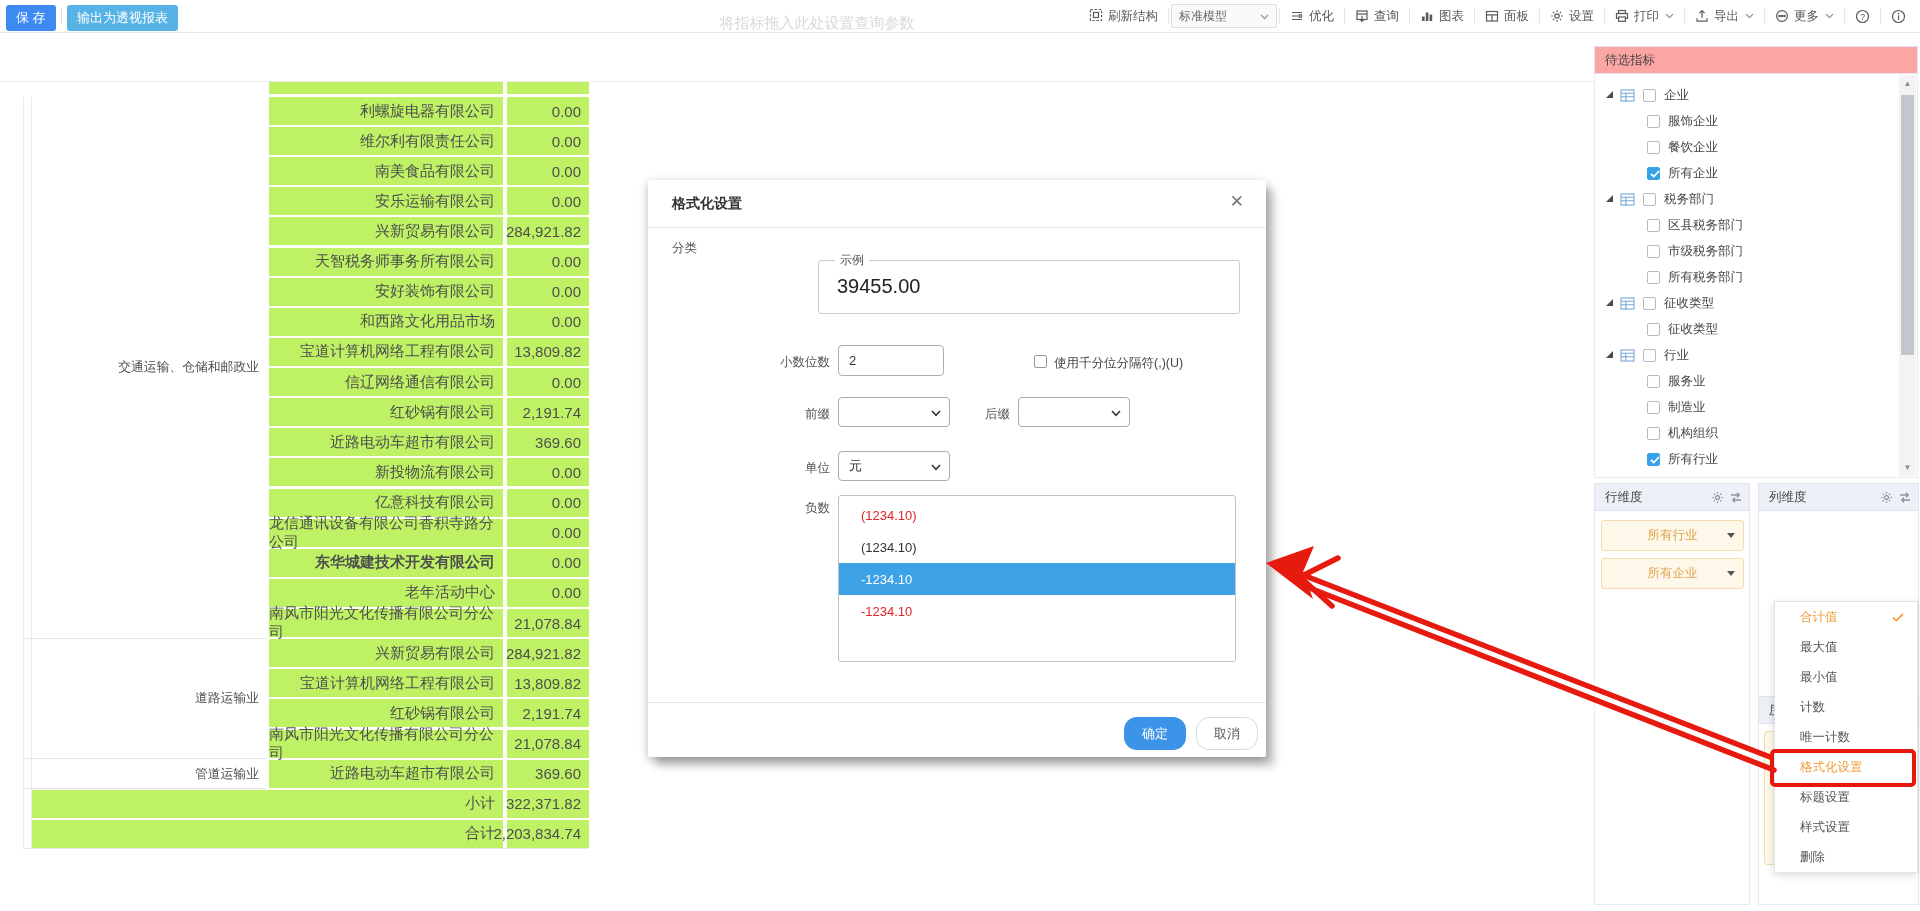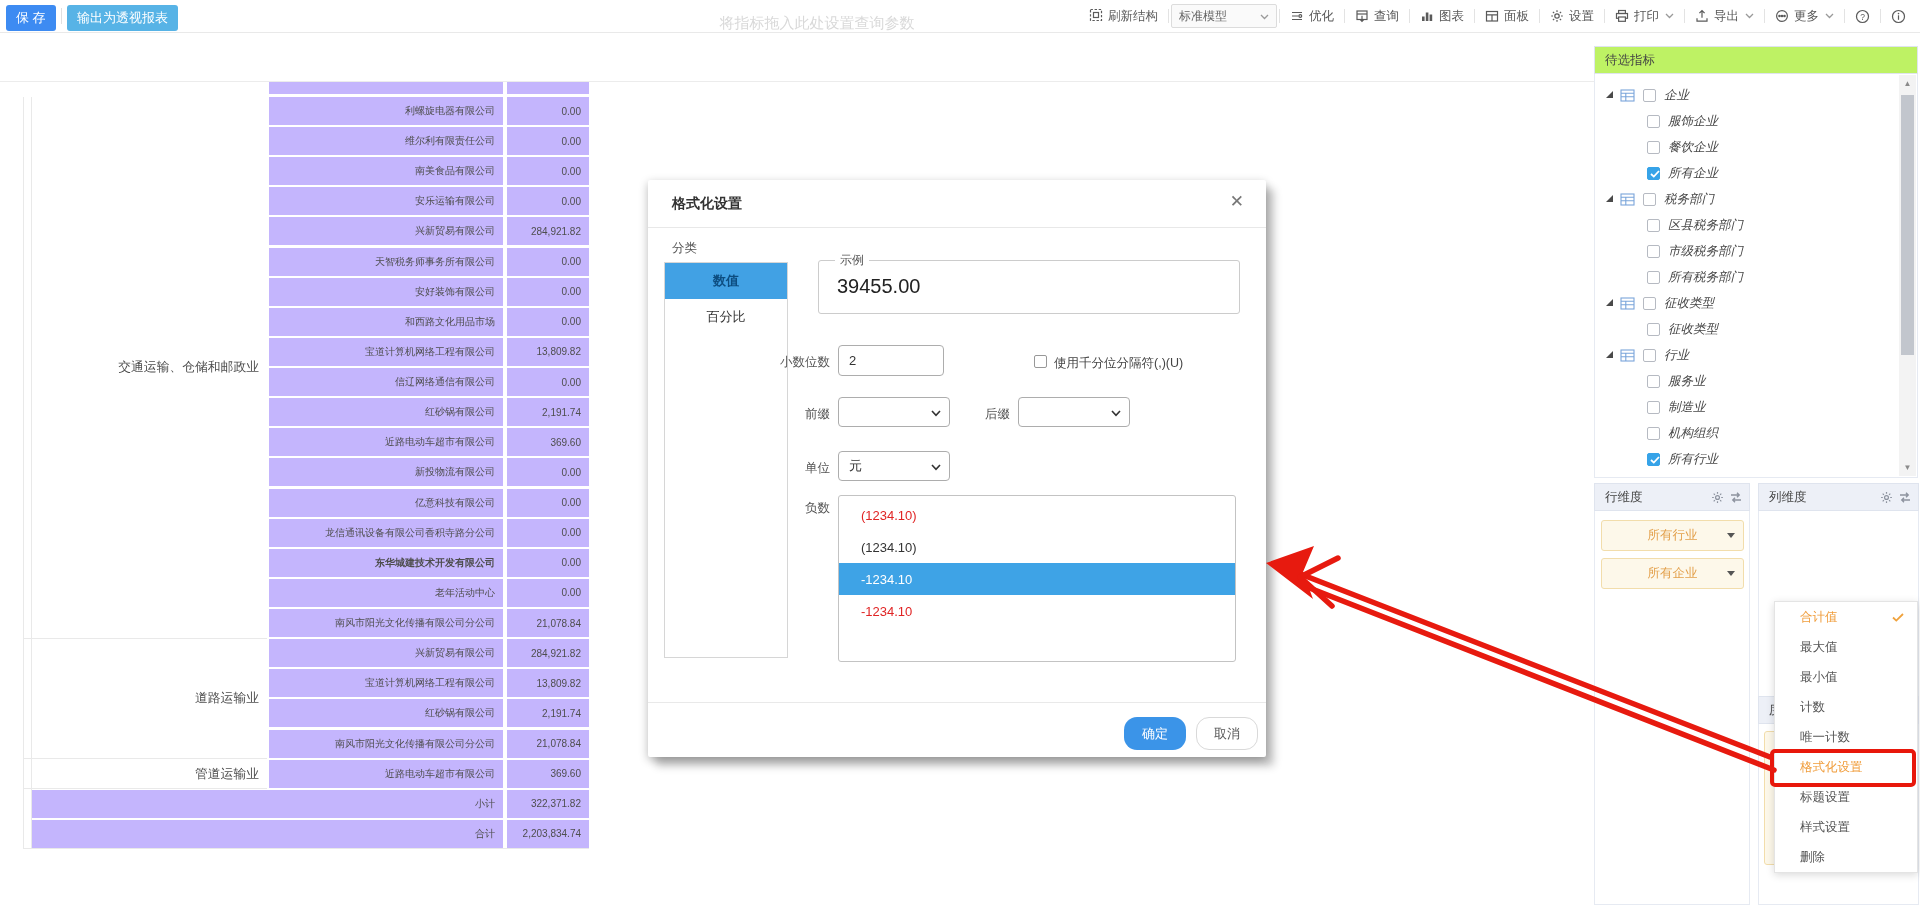--- a/index.html
+++ b/index.html
@@ -12,22 +12,22 @@
     height:26px;border-radius:3px;color:#fff;font-size:13px;cursor:pointer;padding:0 10px;box-sizing:border-box;}
   #tb-right{position:absolute;right:6px;top:0;height:32px;display:flex;align-items:center;}
   .tb-item{display:flex;align-items:center;gap:5px;padding:0 8px;color:#595959;font-size:12.5px;cursor:pointer;white-space:nowrap;}
   .tb-sep{width:1px;height:14px;background:#e3e3e3;margin:0 2px;}
   .tb-select{display:flex;align-items:center;justify-content:space-between;width:106px;height:24px;background:#fafafa;
     border:1px solid #dcdcdc;border-radius:2px;font-size:12px;color:#666;padding:0 7px;box-sizing:border-box;cursor:pointer;}
   
   #param-bar{position:absolute;left:0;top:33px;width:1594px;height:48px;border-bottom:1px solid #ececec;background:#fff;}
   #param-text{position:absolute;left:0;top:14px;width:1634px;text-align:center;font-size:15px;color:#d9d9d9;pointer-events:none;}
   
-  .cell{position:absolute;background:#c4b5fd;display:flex;align-items:center;justify-content:flex-end;
-    padding-right:8px;font-size:10px;color:#4e4e4e;box-sizing:border-box;height:28px;}
+  .cell{position:absolute;background:#bef264;display:flex;align-items:center;justify-content:flex-end;
+    padding-right:8px;font-size:15px;color:#4e4e4e;box-sizing:border-box;height:28px;}
   .catlabel{position:absolute;text-align:right;font-size:12.8px;color:#4e4e4e;}
   .hline,.vline{position:absolute;background:#e9e9e9;}
   
   #dialog{position:absolute;left:648px;top:180px;width:618px;height:577px;background:#fff;border-radius:2px;z-index:50;
     box-shadow:0 3px 10px rgba(0,0,0,.28), 8px 9px 9px rgba(0,0,0,.22);}
   #dlg-header{position:absolute;left:0;top:0;width:100%;height:48px;border-bottom:1px solid #e8e8e8;box-sizing:border-box;}
   #dlg-title{position:absolute;left:24px;top:15px;font-size:14px;color:#333;font-weight:bold;}
   #dlg-close{position:absolute;right:22px;top:13px;font-size:17px;color:#777;cursor:pointer;line-height:1;}
   .dlg-label{position:absolute;font-size:12.5px;color:#555;}
   .dlg-label-r{position:absolute;font-size:12.5px;color:#555;text-align:right;width:80px;}
@@ -48,21 +48,21 @@
   .neg-red{color:#e02424;}.neg-dark{color:#333;}
   .neg-item.sel{background:#3ea3e6;color:#fff;}
   #dlg-footer-line{position:absolute;left:0;top:522px;width:618px;height:1px;background:#e9e9e9;}
   .dlg-btn{position:absolute;top:537px;width:62px;height:33px;border-radius:13px;display:flex;align-items:center;justify-content:center;
     font-size:13px;cursor:pointer;box-sizing:border-box;}
   
   .panel-header{position:absolute;background:#edf0f7;border:1px solid #dfe4ee;box-sizing:border-box;display:flex;align-items:center;
     font-size:12.5px;color:#444;padding-left:10px;}
   #tree-body{position:absolute;left:1594px;top:74px;width:324px;height:404px;background:#fff;border:1px solid #e6eaf2;border-top:none;
     box-sizing:border-box;overflow:hidden;}
-  .trow{position:absolute;left:0;width:300px;height:26px;display:flex;align-items:center;font-size:12.5px;color:#474747;font-style:italic;}
+  .trow{position:absolute;left:0;width:300px;height:26px;display:flex;align-items:center;font-size:12.5px;color:#474747;}
   .tri{width:15px;font-size:8px;color:#555;flex:none;text-align:left;}
   .cb{width:13px;height:13px;border:1px solid #b6bac2;border-radius:2px;background:#fff;box-sizing:border-box;flex:none;margin-right:8px;position:relative;}
   .cb.on{background:#36a3e8;border-color:#36a3e8;}
   .cb.on svg{position:absolute;left:1.5px;top:2.5px;}
   .ticon{flex:none;margin-right:8px;width:15px;height:13px;}
   
   #tree-scroll{position:absolute;right:1px;top:1px;width:17px;height:401px;background:#f3f3f3;}
   #tree-thumb{position:absolute;left:2px;top:20px;width:13px;height:260px;background:#c2c6cd;}
   .scroll-arrow{position:absolute;left:3px;width:11px;font-size:8px;color:#8a8a8a;text-align:center;}
   
@@ -288,21 +288,21 @@
       <div class="hline" style="left: 23px; top: 788.26px; width: 244px; height: 1px;"></div>
       <div class="cell" style="left: 31px; top: 789.76px; width: 472px;">小计</div>
       <div class="cell" style="left: 507px; top: 789.76px; width: 82px;">322,371.82</div>
       <div class="cell" style="left: 31px; top: 819.88px; width: 472px;">合计</div>
       <div class="cell" style="left: 507px; top: 819.88px; width: 82px;">2,203,834.74</div>
       <div class="vline" style="left: 23px; top: 97px; width: 1px; height: 751px;"></div>
       <div class="vline" style="left: 31px; top: 97px; width: 1px; height: 751px;"></div>
       <div class="hline" style="left: 23px; top: 848px; width: 566px; height: 1px;"></div>
     </div>
 
-  <div class="panel-header" style="left:1594px;top:46px;width:324px;height:28px;background:#bef264;">
+  <div class="panel-header" style="left:1594px;top:46px;width:324px;height:28px;background:#fca5a5;">
     <span>待选指标</span>
   </div>
   <div id="tree-body">
     <span id="tree-slot"><div class="trow" style="top: 8px; padding-left: 10px;">
           <span class="tri"><svg width="9" height="9" viewBox="0 0 9 9">
               <path d="M8,1 L8,8 L1,8 Z" fill="#4a4a4a"></path>
             </svg></span>
           <span class="ticon"><svg width="15" height="13" viewBox="0 0 15 13" fill="none" stroke="#7aa5da" stroke-width="1.1">
               <rect x="1" y="1" width="13" height="11"></rect>
               <path d="M1,4.3 H14 M1,7.8 H14 M5.8,4.3 V12"></path>
@@ -432,21 +432,20 @@
     <span>度量</span>
   </div>
   <div class="abs" style="left:1764px;top:731px;width:148px;height:134px;background:#fdf8ea;border:1px solid #f2ddab;border-radius:3px;box-sizing:border-box;"></div>
 
   <div id="dialog">
     <div id="dlg-header">
       <span id="dlg-title">格式化设置</span>
       <span id="dlg-close">✕</span>
     </div>
     <span class="dlg-label" style="left:24px;top:60px;">分类</span>
-    <div id="dlg-catlist"><span id="catlist-slot"><div class="cat-item sel">数值</div><div class="cat-item">百分比</div></span></div>
 
     <div id="dlg-sample">
       <span id="dlg-sample-legend">示例</span>
       <span id="dlg-sample-value">39455.00</span>
     </div>
 
     <span class="dlg-label-r" style="left:102px;top:174px;">小数位数</span>
     <div class="dlg-input" style="left:190px;top:165px;width:106px;height:31px;">2</div>
     <div class="dlg-cb" style="left:386px;top:175px;"></div>
     <span class="dlg-label" style="left:406px;top:175px;color:#444;">使用千分位分隔符(,)(U)</span>

